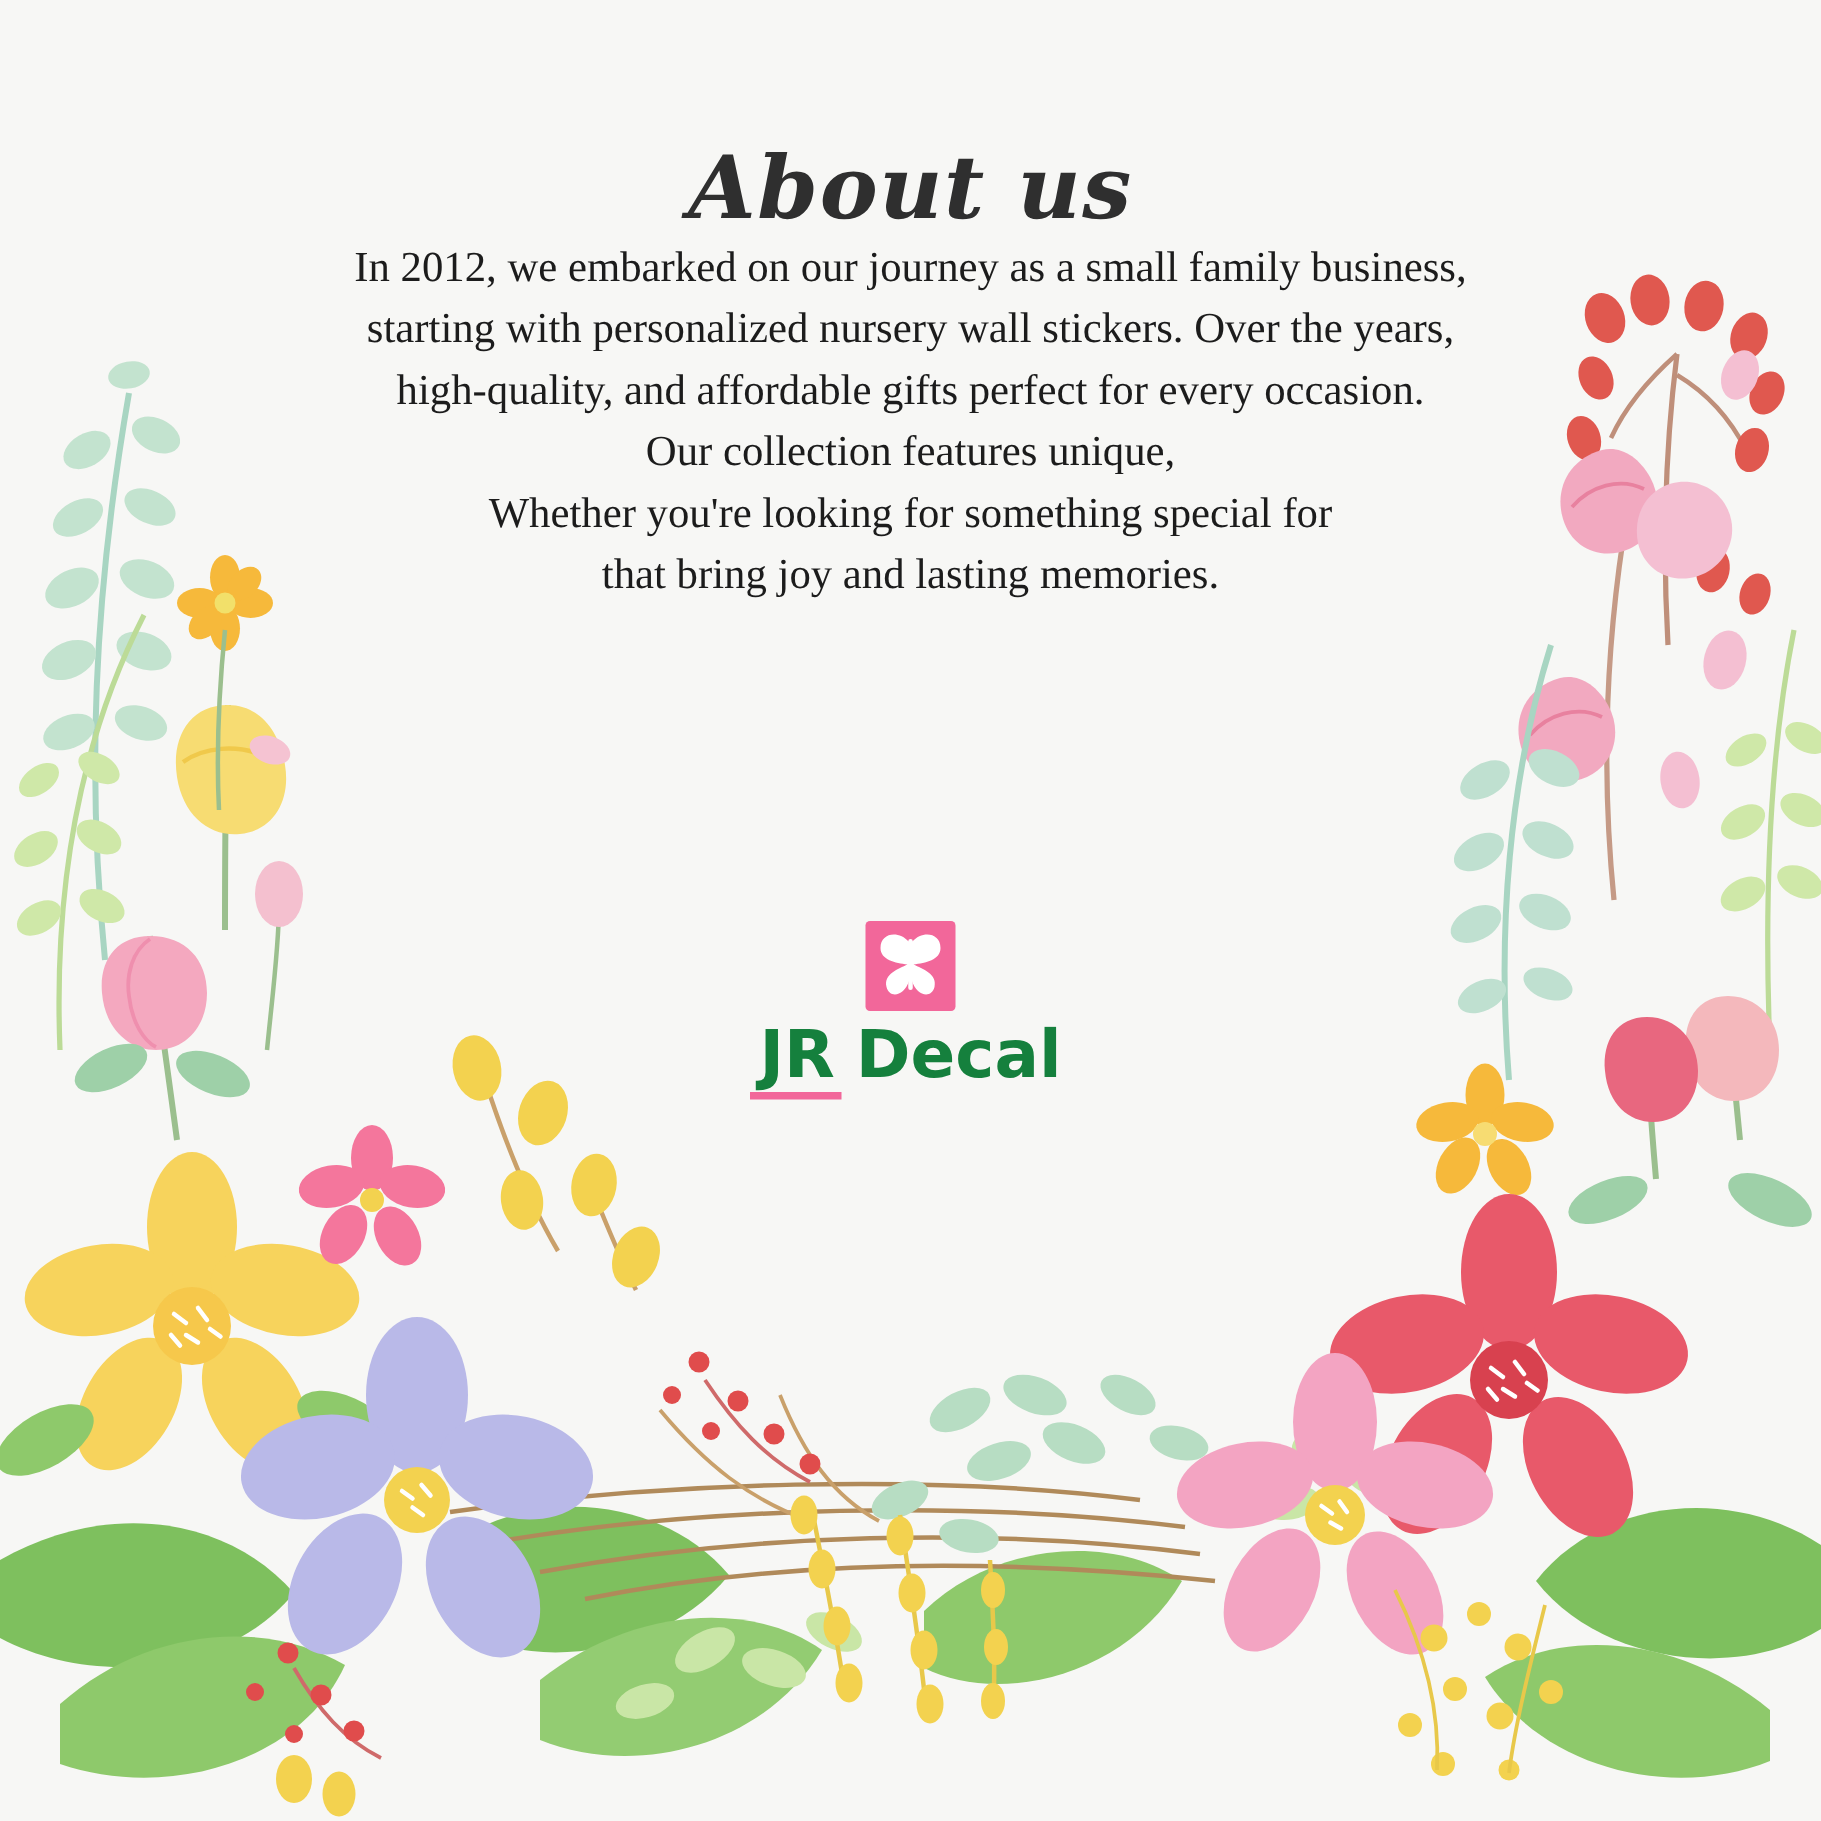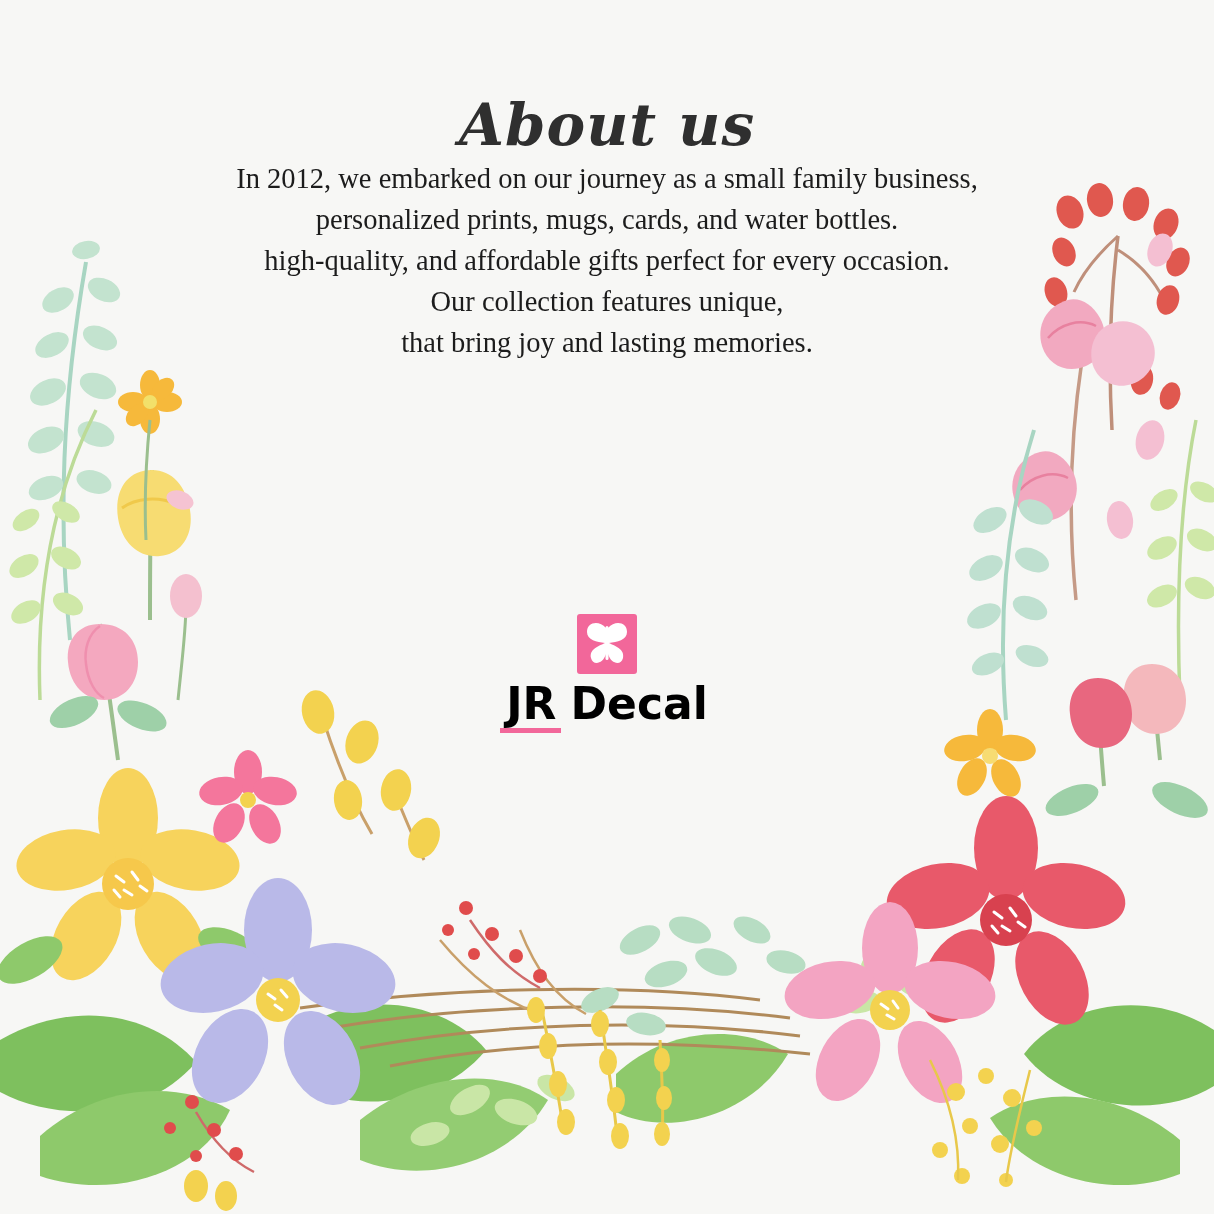--- a/index.html
+++ b/index.html
@@ -62,21 +62,21 @@
   .logo-mark {
     display: block;
     margin: 0 auto 6px auto;
     width: 64px;
     height: 64px;
   }
   .logo-text {
     font-family: "DejaVu Sans", sans-serif;
     font-size: 44px;
     font-weight: bold;
-    color: #000000;
+    color: #15803d;
     letter-spacing: 0px;
     line-height: 1;
   }
   .logo-text .jr {
     position: relative;
   }
   .logo-text .jr::after {
     content: "";
     position: absolute;
     left: -6px;
@@ -436,23 +436,24 @@
           <ellipse cx="226" cy="1196" rx="11" ry="15"></ellipse>
         </g>
       </g>
     </svg>
   </div>
 
   <h1 class="heading">About us</h1>
 
   <div class="about-text">
     <span class="line">In 2012, we embarked on our journey as a small family business,</span>
-    <span class="line">personalized prints, mugs, cards, and water bottles.</span>
+    <span class="line">starting with personalized nursery wall stickers. Over the years,</span>
     <span class="line">high-quality, and affordable gifts perfect for every occasion.</span>
     <span class="line">Our collection features unique,</span>
+    <span class="line">Whether you're looking for something special for</span>
     <span class="line">that bring joy and lasting memories.</span>
   </div>
 
   <div class="logo-wrap">
     <svg class="logo-mark" viewBox="0 0 64 64">
       <rect x="2" y="2" width="60" height="60" rx="3" fill="#f2679a"></rect>
       <g fill="#ffffff">
         <path d="M31 16 C24 8, 12 10, 12 20 C12 28, 22 30, 30 31 C24 34, 14 37, 16 46 C18 54, 28 52, 31 42 Z"></path>
         <path d="M33 16 C40 8, 52 10, 52 20 C52 28, 42 30, 34 31 C40 34, 50 37, 48 46 C46 54, 36 52, 33 42 Z"></path>
       </g>

